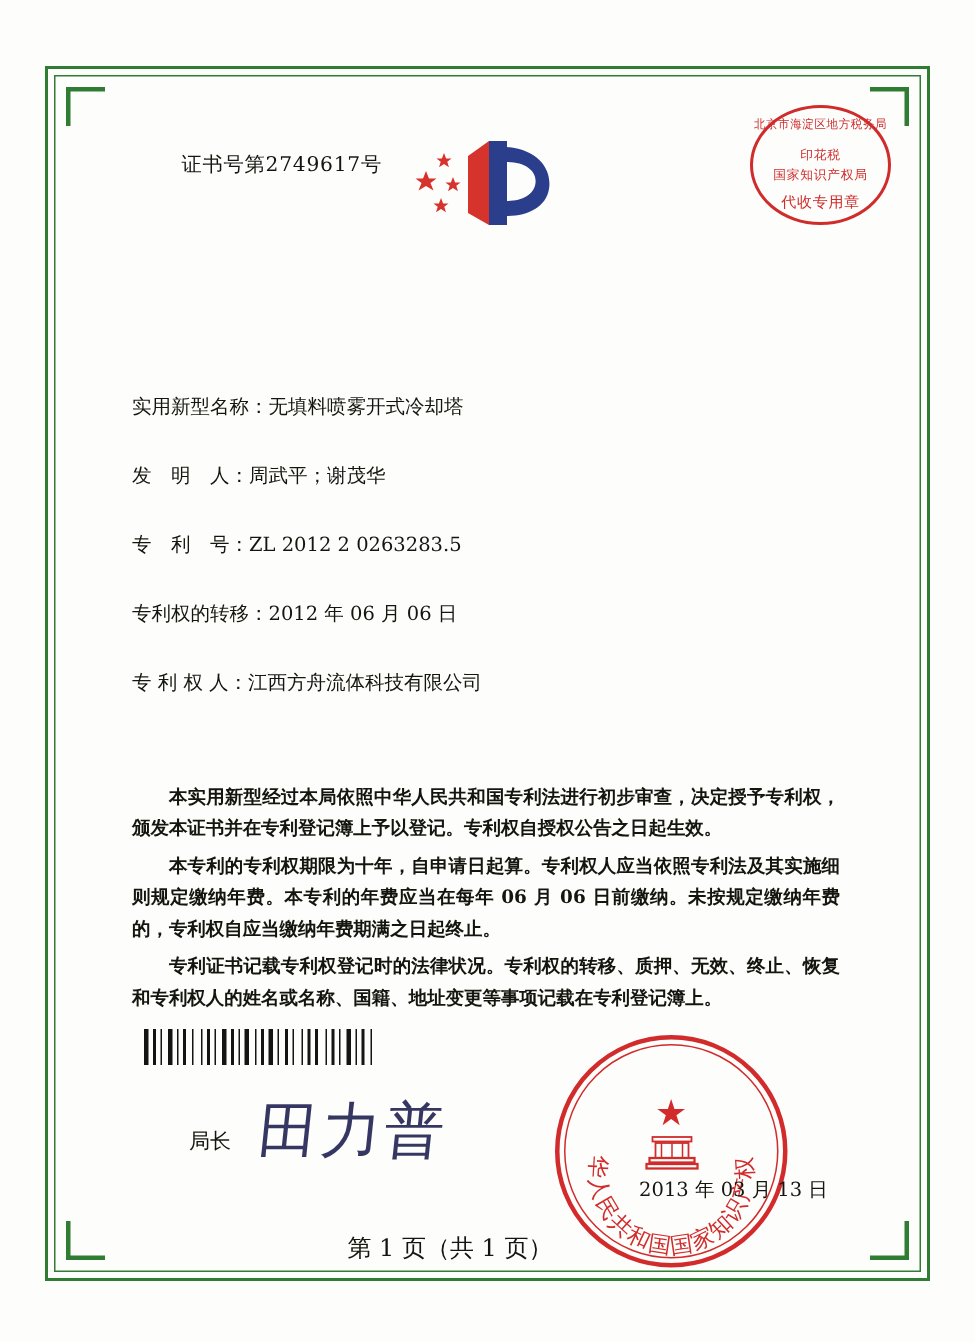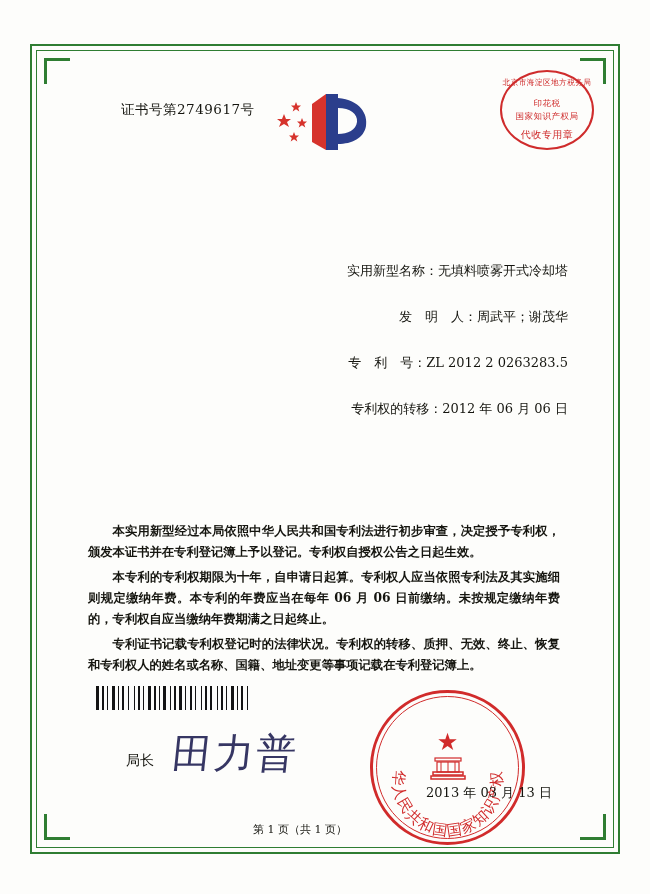--- a/index.html
+++ b/index.html
@@ -105,21 +105,20 @@
     font-weight: bold;
     letter-spacing: 4px;
     color: #10100c;
     font-family: "DejaVu Serif", "Liberation Serif", serif;
   }
 
   .fields {
     position: absolute;
     left: 88px; top: 262px;
     width: 480px;
-    text-align: right;
   }
   .field-row {
     font-size: 13px;
     color: #15150f;
     font-family: "DejaVu Serif", "Liberation Serif", serif;
     margin-bottom: 28px;
     white-space: nowrap;
   }
   .field-label {
     display: inline-block;
@@ -237,21 +236,21 @@
     color: #15150f;
     font-family: "DejaVu Serif", "Liberation Serif", serif;
     white-space: nowrap;
   }
 
   .page-footer {
     position: absolute;
     left: 0; top: 822px;
     width: 600px;
     text-align: center;
-    font-size: 11px;
+    font-size: 16px;
     color: #15150f;
     font-family: "DejaVu Serif", "Liberation Serif", serif;
   }
 </style>
 </head>
 <body>
 
 <div class="page">
 
   <div class="border-outer"></div>
@@ -291,20 +290,23 @@
       <span class="field-label">实用新型名称：</span><span class="field-value">无填料喷雾开式冷却塔</span>
     </div>
     <div class="field-row">
       <span class="field-label">发　明　人：</span><span class="field-value">周武平；谢茂华</span>
     </div>
     <div class="field-row">
       <span class="field-label">专　利　号：</span><span class="field-value">ZL 2012 2 0263283.5</span>
     </div>
     <div class="field-row">
       <span class="field-label">专利权的转移：</span><span class="field-value">2012 年 06 月 06 日</span>
+    </div>
+    <div class="field-row">
+      <span class="field-label">专 利 权 人：</span><span class="field-value">江西方舟流体科技有限公司</span>
     </div>
   </div>
 
   <div class="paragraphs">
     <p>本实用新型经过本局依照中华人民共和国专利法进行初步审查，决定授予专利权，颁发本证书并在专利登记簿上予以登记。专利权自授权公告之日起生效。</p>
     <p>本专利的专利权期限为十年，自申请日起算。专利权人应当依照专利法及其实施细则规定缴纳年费。本专利的年费应当在每年 06 月 06 日前缴纳。未按规定缴纳年费的，专利权自应当缴纳年费期满之日起终止。</p>
     <p>专利证书记载专利权登记时的法律状况。专利权的转移、质押、无效、终止、恢复和专利权人的姓名或名称、国籍、地址变更等事项记载在专利登记簿上。</p>
   </div>
 
   <div class="barcode" id="barcode">

